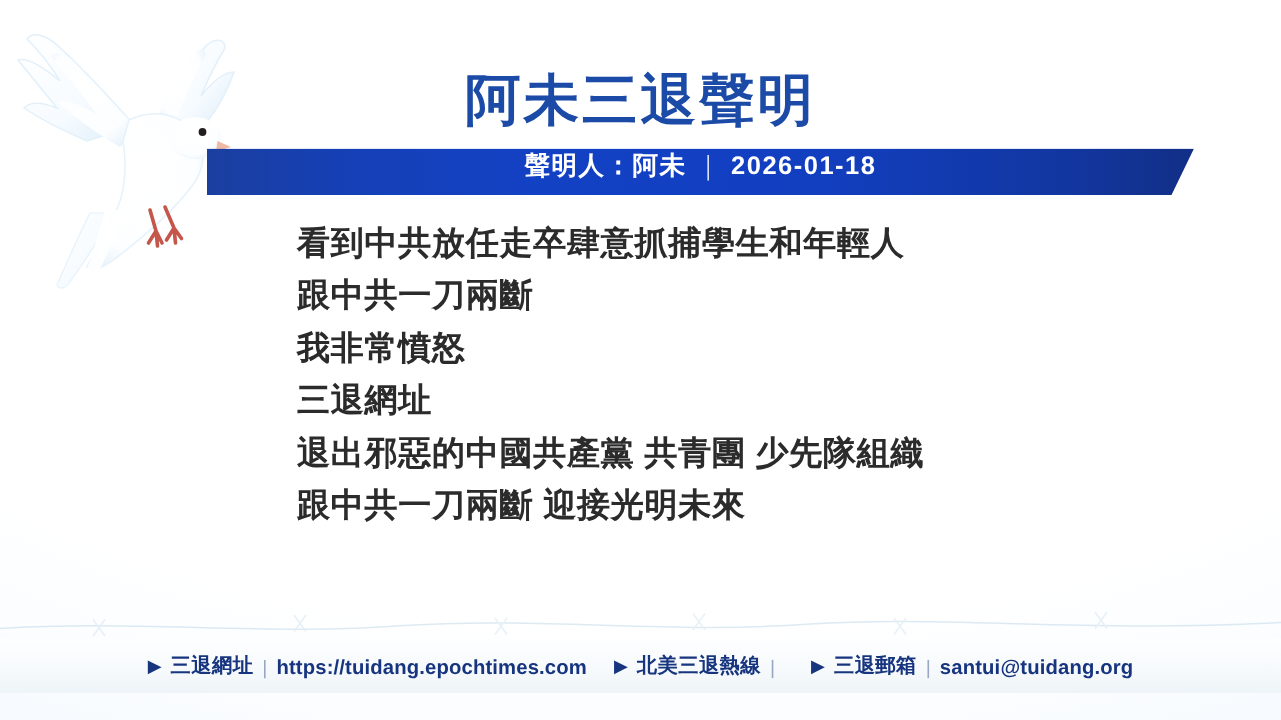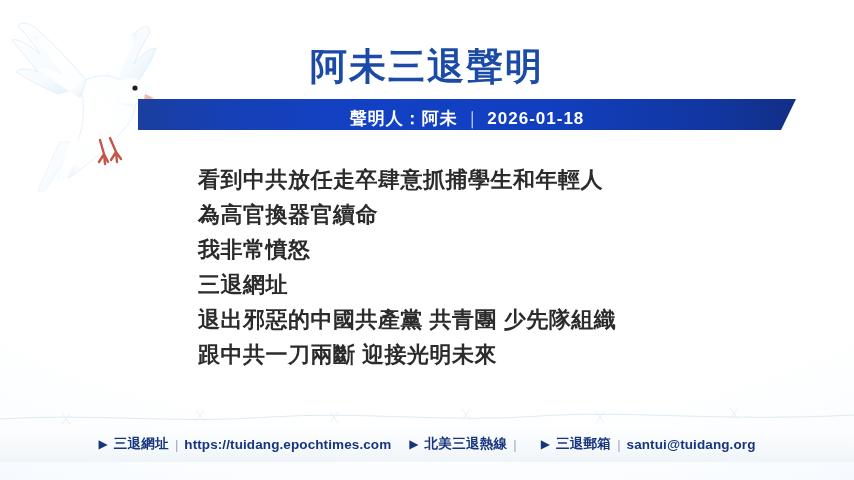--- a/index.html
+++ b/index.html
@@ -157,42 +157,42 @@
   .ribbon {
     position: absolute;
     left: 138px;
     top: 99px;
     width: 658px;
     height: 31px;
     background: linear-gradient(90deg,
       #1b3fa0 0%, #1540b6 14%, #1341c4 34%, #123fc0 62%, #12369f 88%, #122f86 100%);
     clip-path: polygon(0 0, 100% 0, calc(100% - 15px) 100%, 0 100%);
     display: flex;
-    align-items: flex-end;
+    align-items: flex-start;
     justify-content: center;
   }
   .ribbon-text {
     color: #ffffff;
     font-size: 17px;
     font-weight: bold;
     letter-spacing: 1px;
     white-space: nowrap;
   }
   .ribbon-sep {
     display: inline-block;
     margin: 0 6px;
     font-weight: normal;
     opacity: .85;
   }
 
   
   .statement {
     position: absolute;
     left: 198px;
-    top: 162px;
+    top: 144px;
     width: 600px;
   }
   .stmt-line {
     font-size: 22px;
     line-height: 35px;
     color: #2b2b2b;
     font-weight: bold;
     white-space: nowrap;
     letter-spacing: .5px;
   }
@@ -322,21 +322,21 @@
   <div class="title">阿未三退聲明</div>
 
   <div class="ribbon">
     <div class="ribbon-text">
       <span>聲明人：阿未</span><span class="ribbon-sep">｜</span><span>2026-01-18</span>
     </div>
   </div>
 
   <div class="statement">
     <div class="stmt-line">看到中共放任走卒肆意抓捕學生和年輕人</div>
-    <div class="stmt-line">為高官換器官續命</div>
+    <div class="stmt-line">跟中共一刀兩斷</div>
     <div class="stmt-line">我非常憤怒</div>
     <div class="stmt-line">三退網址</div>
     <div class="stmt-line">退出邪惡的中國共產黨 共青團 少先隊組織</div>
     <div class="stmt-line">跟中共一刀兩斷 迎接光明未來</div>
   </div>
 
   <div class="footer">
 
     <div class="f-group">
       <span class="f-tri">▶</span>

